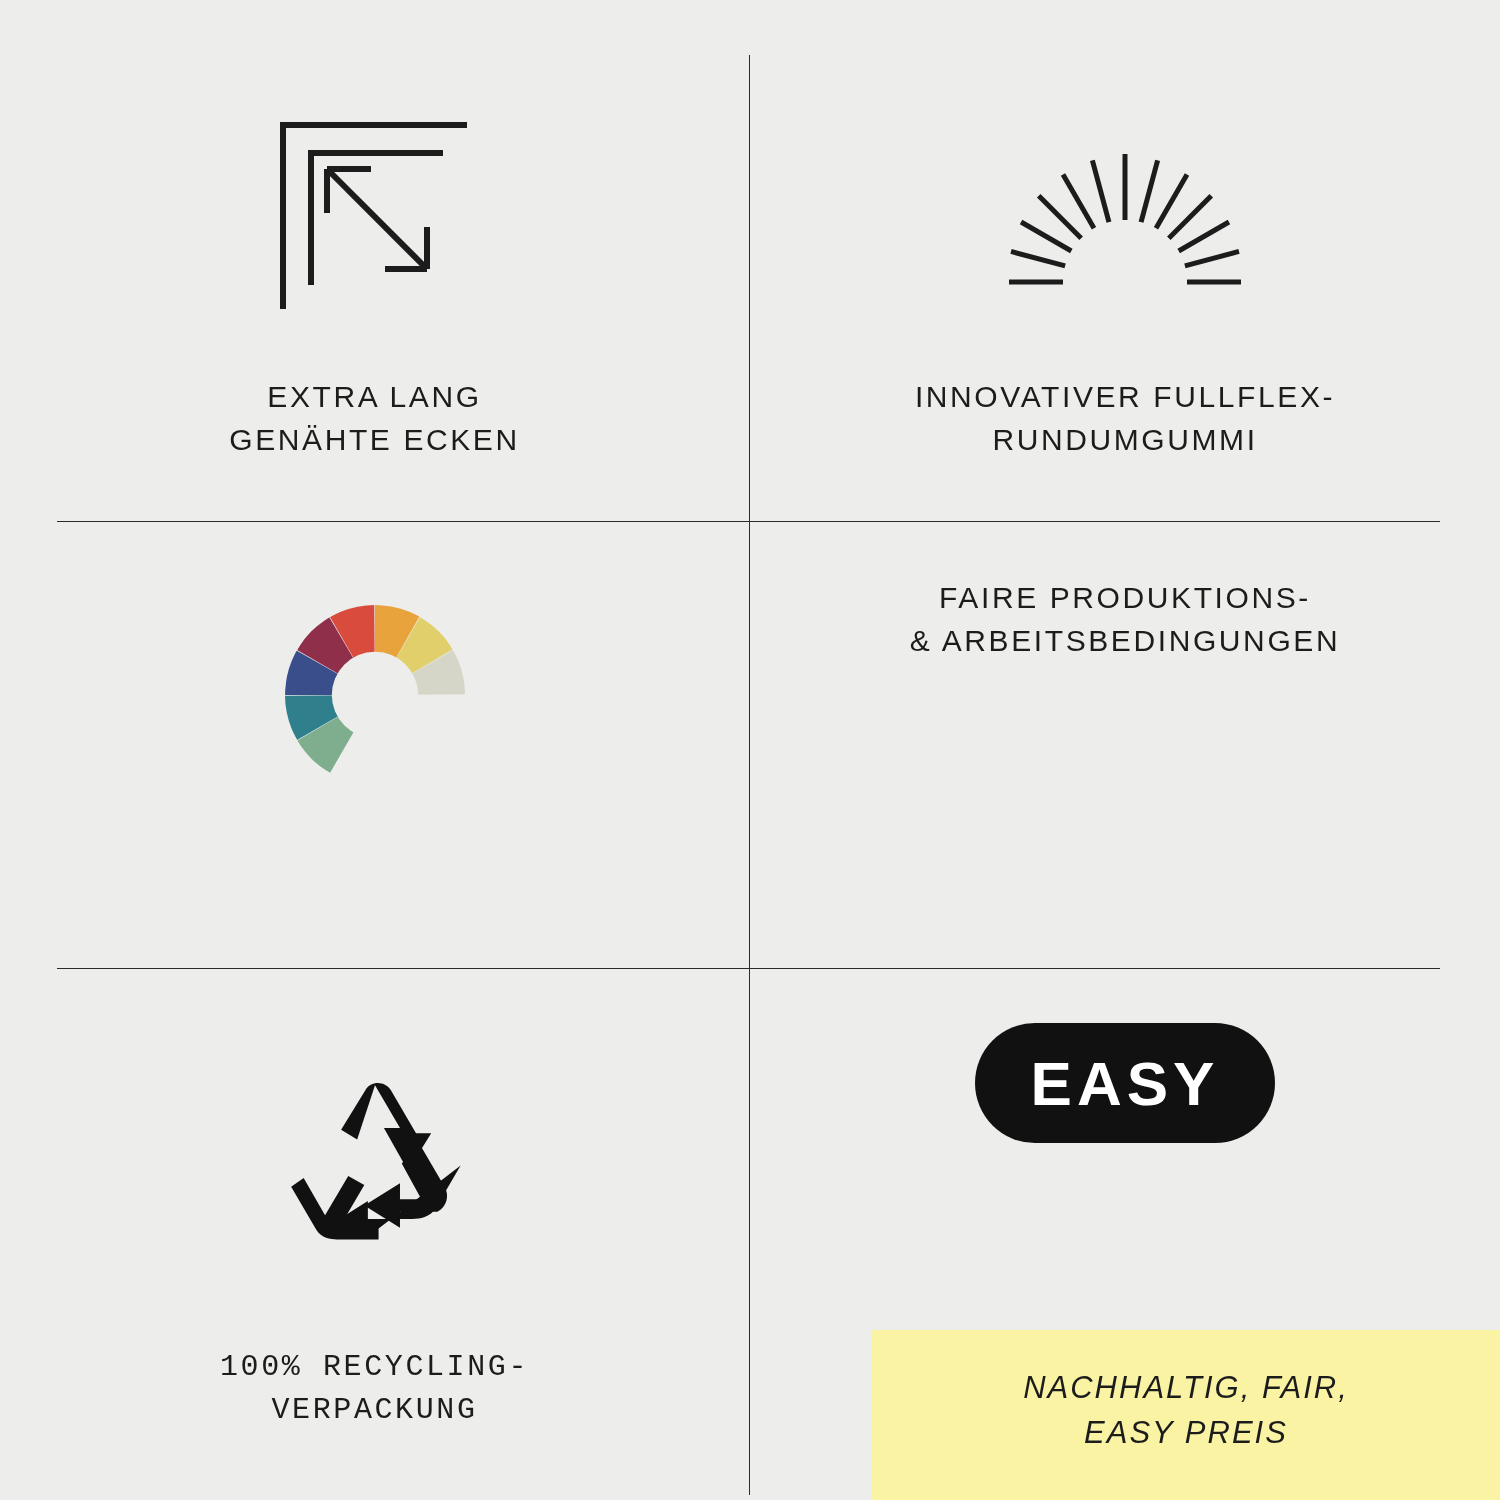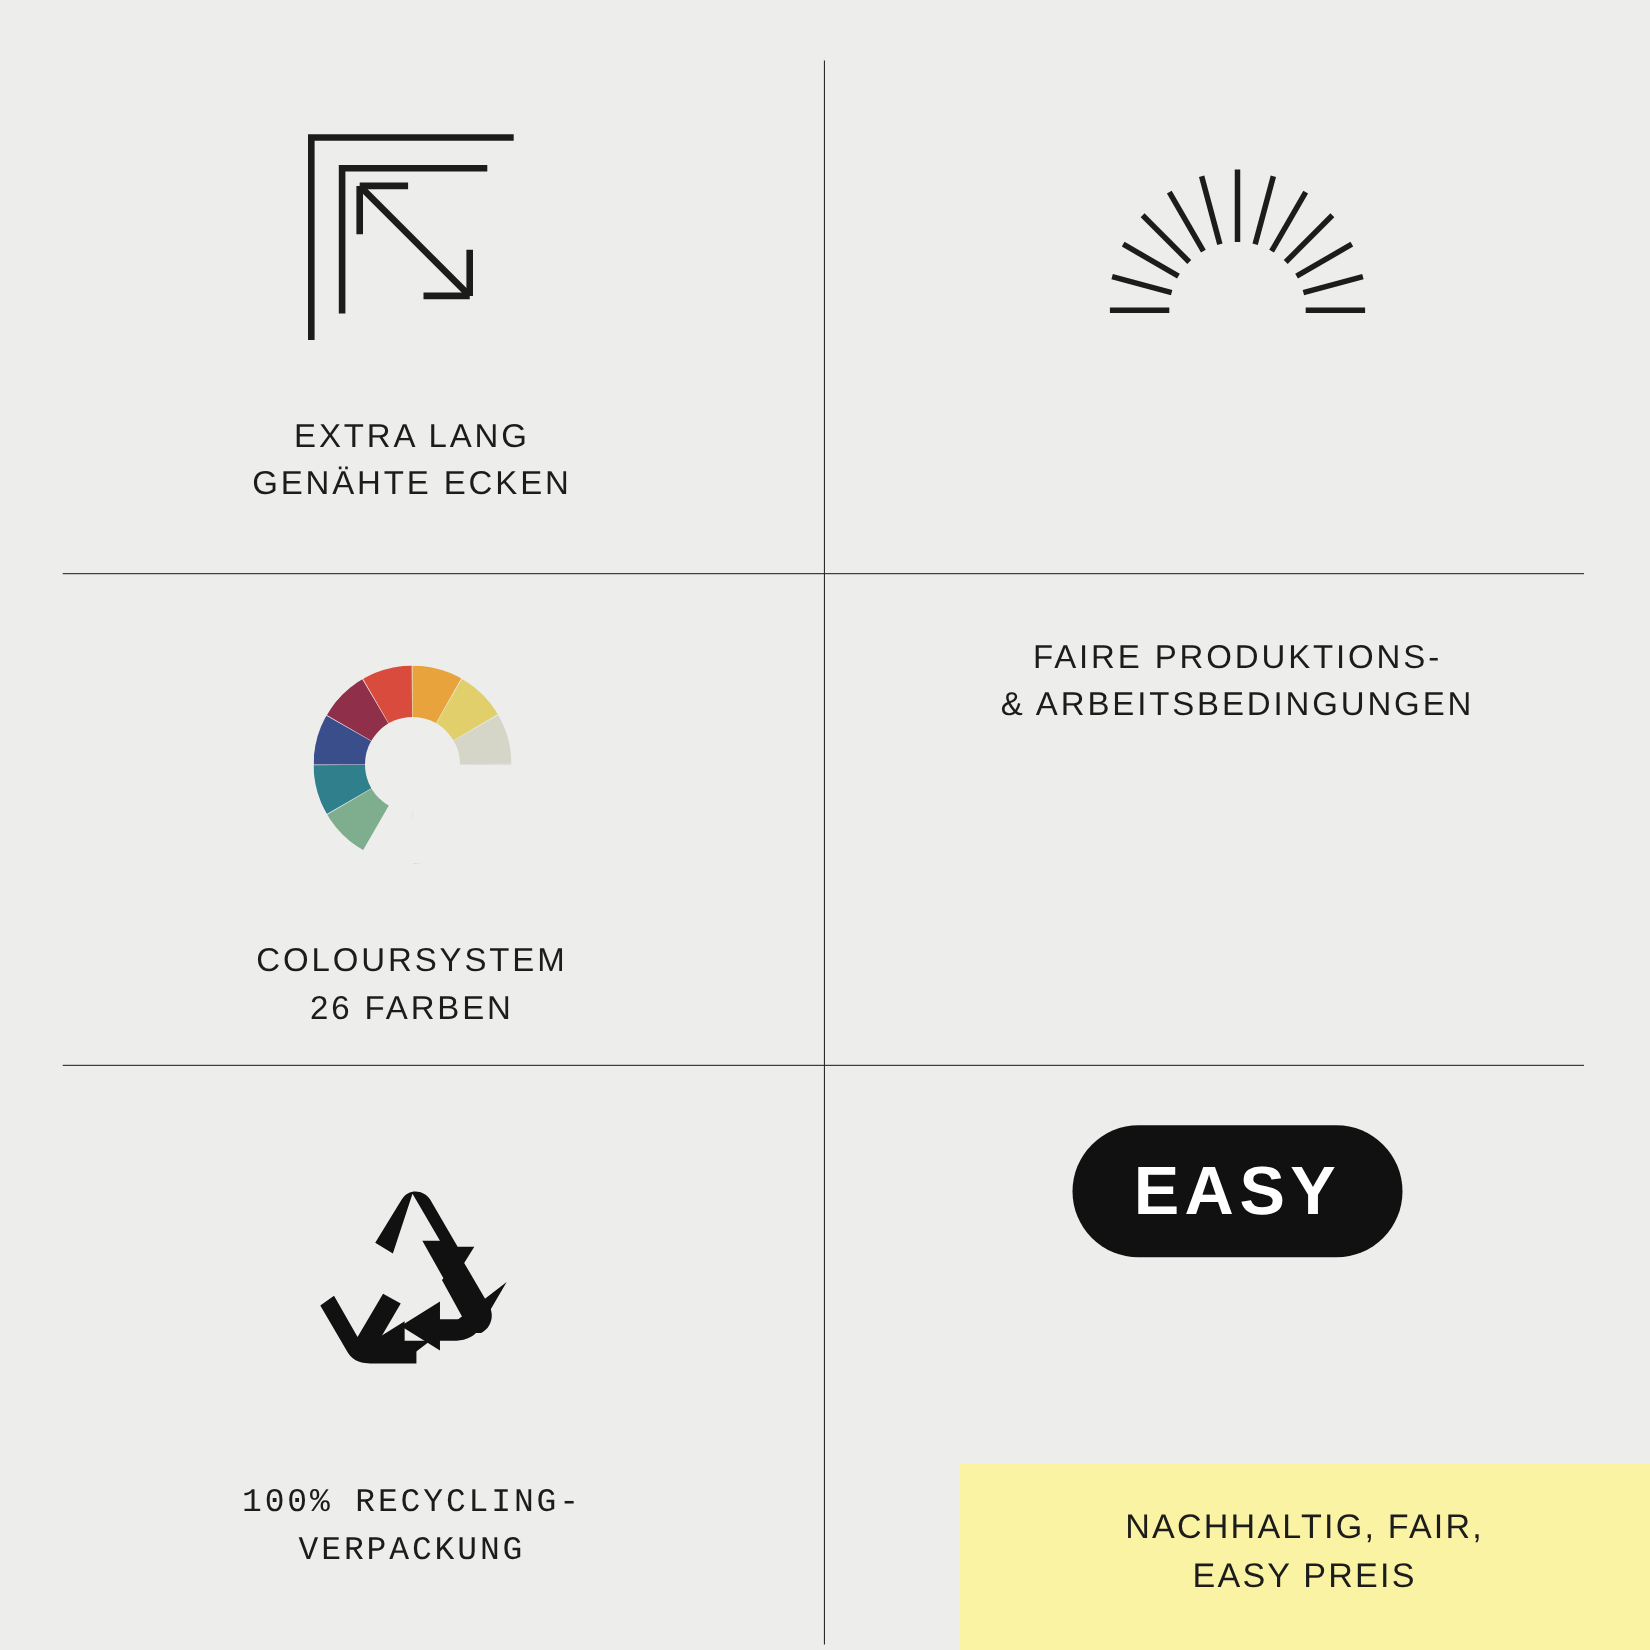--- a/index.html
+++ b/index.html
@@ -119,20 +119,21 @@
     left: 872px;
     top: 1330px;
     width: 628px;
     height: 170px;
     background: #faf3a4;
     display: flex;
     align-items: center;
     justify-content: center;
     box-sizing: border-box;
     padding-bottom: 8px;
+    font-style: italic;
   }
   .yellow-box .caption {
     font-size: 31px;
     letter-spacing: 2px;
     line-height: 1.45;
   }
 </style>
 </head>
 <body>
 
@@ -197,20 +198,22 @@
             </g>
           <g transform="rotate(-165)">
               <line x1="62" y1="0" x2="118" y2="0"></line>
             </g>
           <g transform="rotate(180)">
               <line x1="62" y1="0" x2="116" y2="0"></line>
             </g>
         </g>
       </svg>
     </div>
+    <div class="caption">INNOVATIVER FULLFLEX-
+RUNDUMGUMMI</div>
   </div>
 
   <div class="cell cell-r2 cell-left c3">
     <div class="icon-wrap">
       <svg width="180" height="180" viewBox="0 0 200 200">
         <defs>
           <clipPath id="cclip">
             <path d="M100 100 m-100 0 a100 100 0 1 1 100 100 L100 100 Z M100 100 m0 -68 a68 68 0 0 1 0 136 L100 100 Z"></path>
           </clipPath>
           <mask id="cmask">
@@ -252,22 +255,20 @@
             <g transform="rotate(30)">
                 <path d="M0 0 L100 0 A100 100 0 0 1 88.3 50 Z" fill="#4d5a4a"></path>
               </g>
             <g transform="rotate(60)">
                 <path d="M0 0 L100 0 A100 100 0 0 1 88.3 50 Z" fill="#2b2f2a"></path>
               </g>
           </g>
         </g>
       </svg>
     </div>
-    <div class="caption">COLOURSYSTEM
-26 FARBEN</div>
   </div>
 
   <div class="cell cell-r2 cell-right c4">
     <div class="caption">FAIRE PRODUKTIONS-
 &amp; ARBEITSBEDINGUNGEN</div>
   </div>
 
   <div class="cell cell-r3 cell-left c5">
     <div class="icon-wrap">
       <svg width="180" height="165" viewBox="0 0 200 185" fill="#111">

